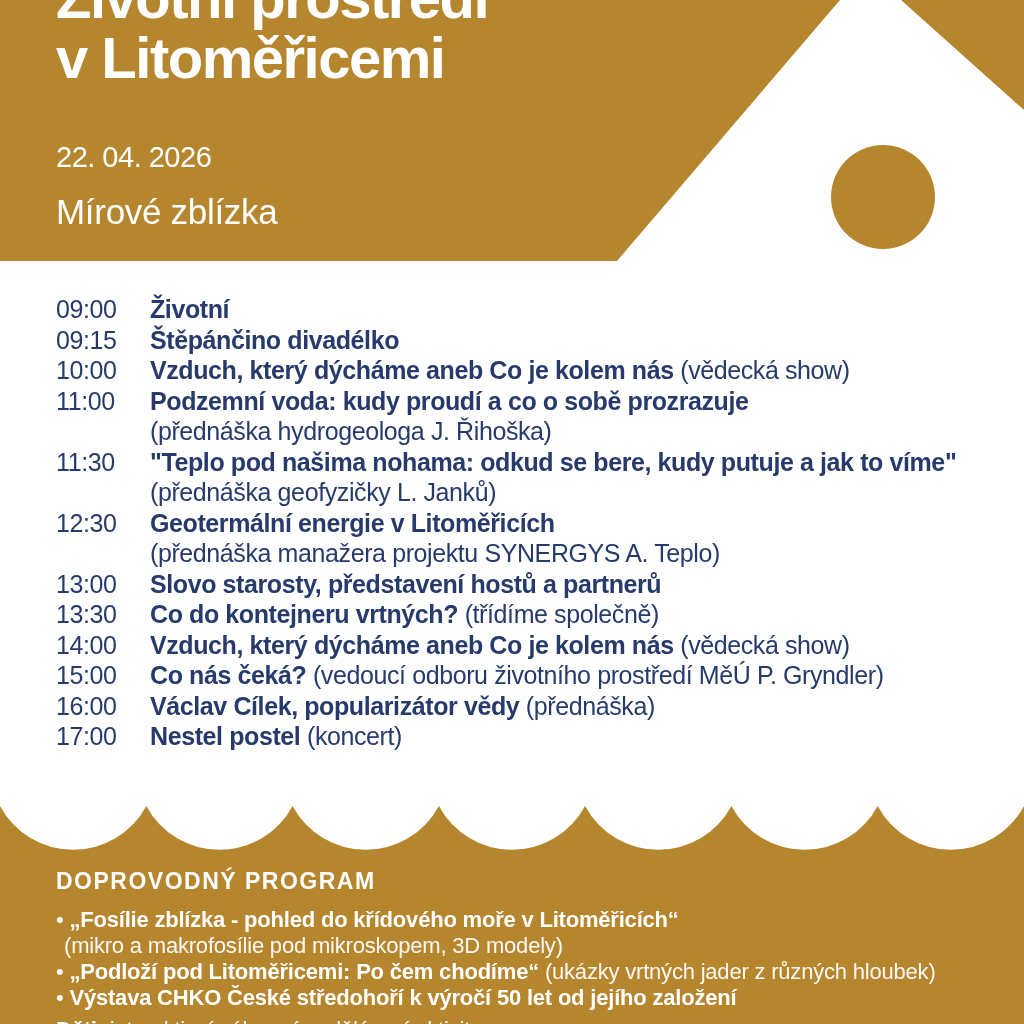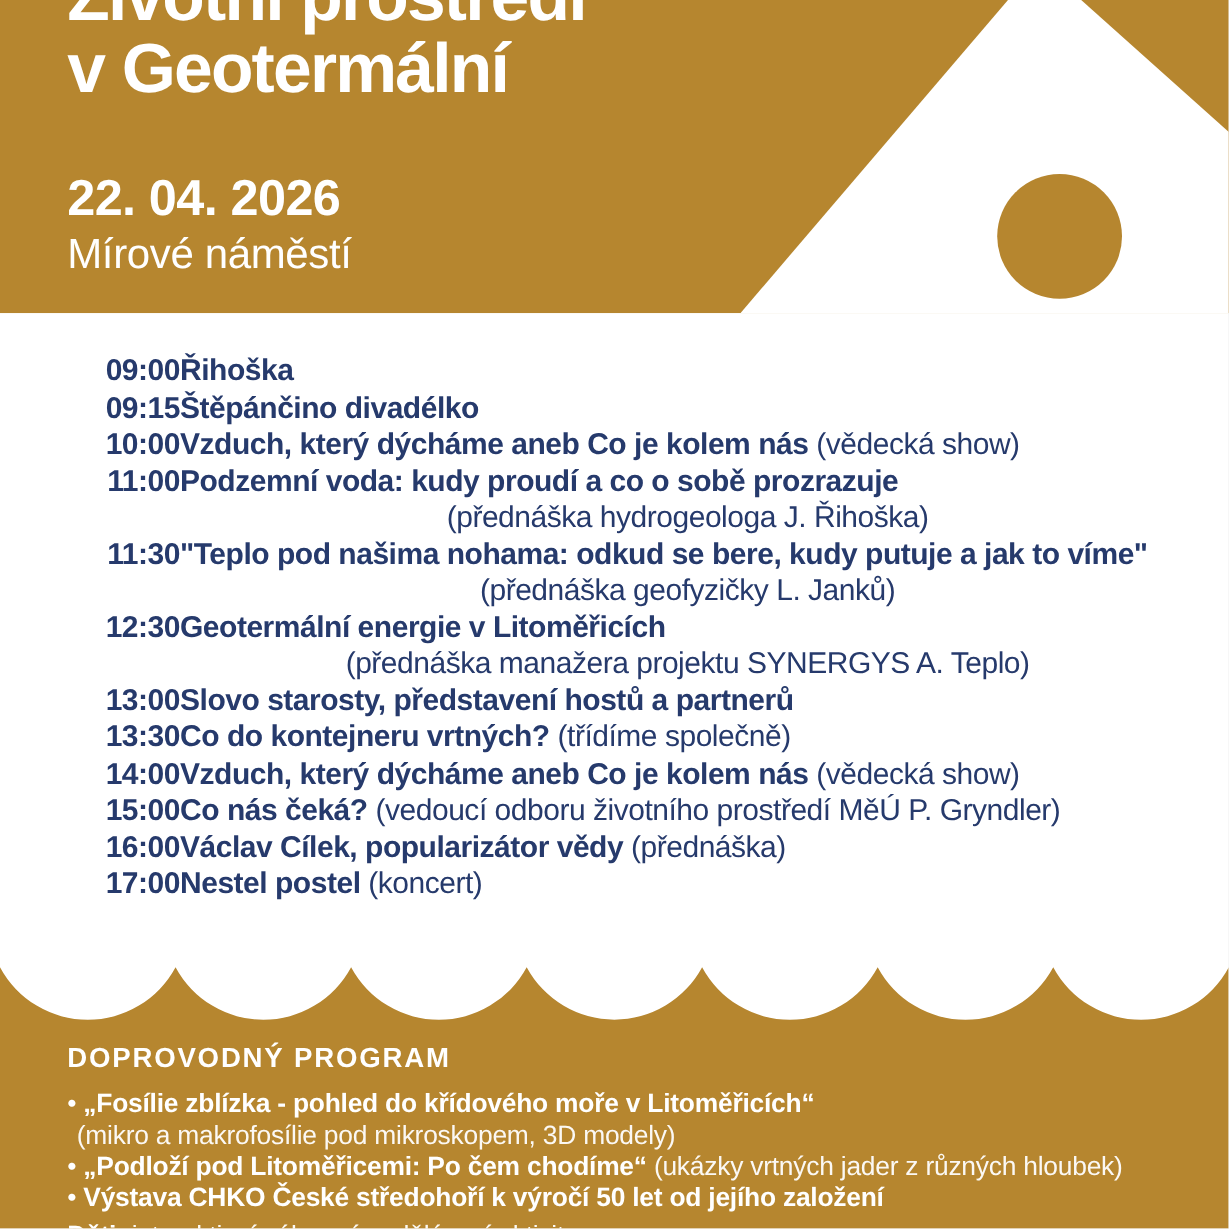--- a/index.html
+++ b/index.html
@@ -6,33 +6,33 @@
   .poster{
     position:relative;width:1024px;height:1024px;background:#ffffff;
     overflow:hidden;font-family:"Liberation Sans",sans-serif;
     margin:0 auto;
   }
   
   .header-svg{position:absolute;top:0;left:0;display:block;}
   .header-text{position:absolute;left:56px;color:#ffffff;}
   .title-line1{top:-36px;font-size:58px;font-weight:700;letter-spacing:-1.5px;white-space:nowrap;}
   .title-line2{top:24px;font-size:58px;font-weight:700;letter-spacing:-1.5px;white-space:nowrap;}
-  .date-line{top:141px;font-size:42px;font-weight:700;letter-spacing:-0.5px;white-space:nowrap;}
+  .date-line{top:141px;font-size:29px;font-weight:400;letter-spacing:-0.5px;white-space:nowrap;}
   .venue-line{top:192px;font-size:35px;font-weight:400;letter-spacing:-0.3px;white-space:nowrap;}
   
   .schedule{
     position:absolute;top:294px;left:56px;width:940px;
     color:#263a6c;font-size:25px;line-height:30.5px;letter-spacing:-0.4px;
   }
   .row{display:flex;white-space:nowrap;}
-  .time{flex:none;width:94px;font-weight:700;text-align:right;}
+  .time{flex:none;width:94px;font-weight:400;}
   .content{flex:1;min-width:0;}
   .stitle{font-weight:700;}
   .note{font-weight:400;}
-  .note2{display:block;font-weight:400;text-align:center;}
+  .note2{display:block;font-weight:400;}
   
   .footer-svg{position:absolute;left:0;top:790px;display:block;}
   .footer-text{position:absolute;left:56px;top:868px;width:940px;color:#ffffff;}
   .footer-heading{font-size:23px;font-weight:700;letter-spacing:1.5px;white-space:nowrap;}
   .footer-items{margin-top:12px;font-size:22px;line-height:26px;letter-spacing:-0.2px;}
   .fitem{white-space:nowrap;padding-left:17px;text-indent:-17px;}
   .fitem::before{content:"• ";}
   .fbold{font-weight:700;}
   .freg{font-weight:400;opacity:0.95;}
   .fline2{display:block;font-weight:400;opacity:0.95;margin-left:-9px;text-indent:0;}
@@ -43,28 +43,28 @@
 
 <div class="poster">
 
   <svg class="header-svg" width="1024" height="261" viewBox="0 0 1024 261">
     <rect x="0" y="0" width="1024" height="261" fill="#B6862F"></rect>
     <polygon points="840,0 901,0 1024,110 1024,261 617,261" fill="#ffffff"></polygon>
     <circle cx="883" cy="197" r="52" fill="#B6862F"></circle>
   </svg>
 
   <div class="header-text title-line1">Životní prostředí</div>
-  <div class="header-text title-line2">v Geotermální</div>
+  <div class="header-text title-line2">v Litoměřicemi</div>
   <div class="header-text date-line">22. 04. 2026</div>
-  <div class="header-text venue-line">Mírové náměstí</div>
+  <div class="header-text venue-line">Mírové zblízka</div>
 
   <div class="schedule">
     <div class="row">
       <span class="time">09:00</span>
-      <span class="content"><span class="stitle">Řihoška</span><span class="note"></span><span class="note2"></span></span>
+      <span class="content"><span class="stitle">Životní</span><span class="note"></span><span class="note2"></span></span>
     </div>
     <div class="row">
       <span class="time">09:15</span>
       <span class="content"><span class="stitle">Štěpánčino divadélko</span><span class="note"></span><span class="note2"></span></span>
     </div>
     <div class="row">
       <span class="time">10:00</span>
       <span class="content"><span class="stitle">Vzduch, který dýcháme aneb Co je kolem nás</span><span class="note"> (vědecká show)</span><span class="note2"></span></span>
     </div>
     <div class="row">

